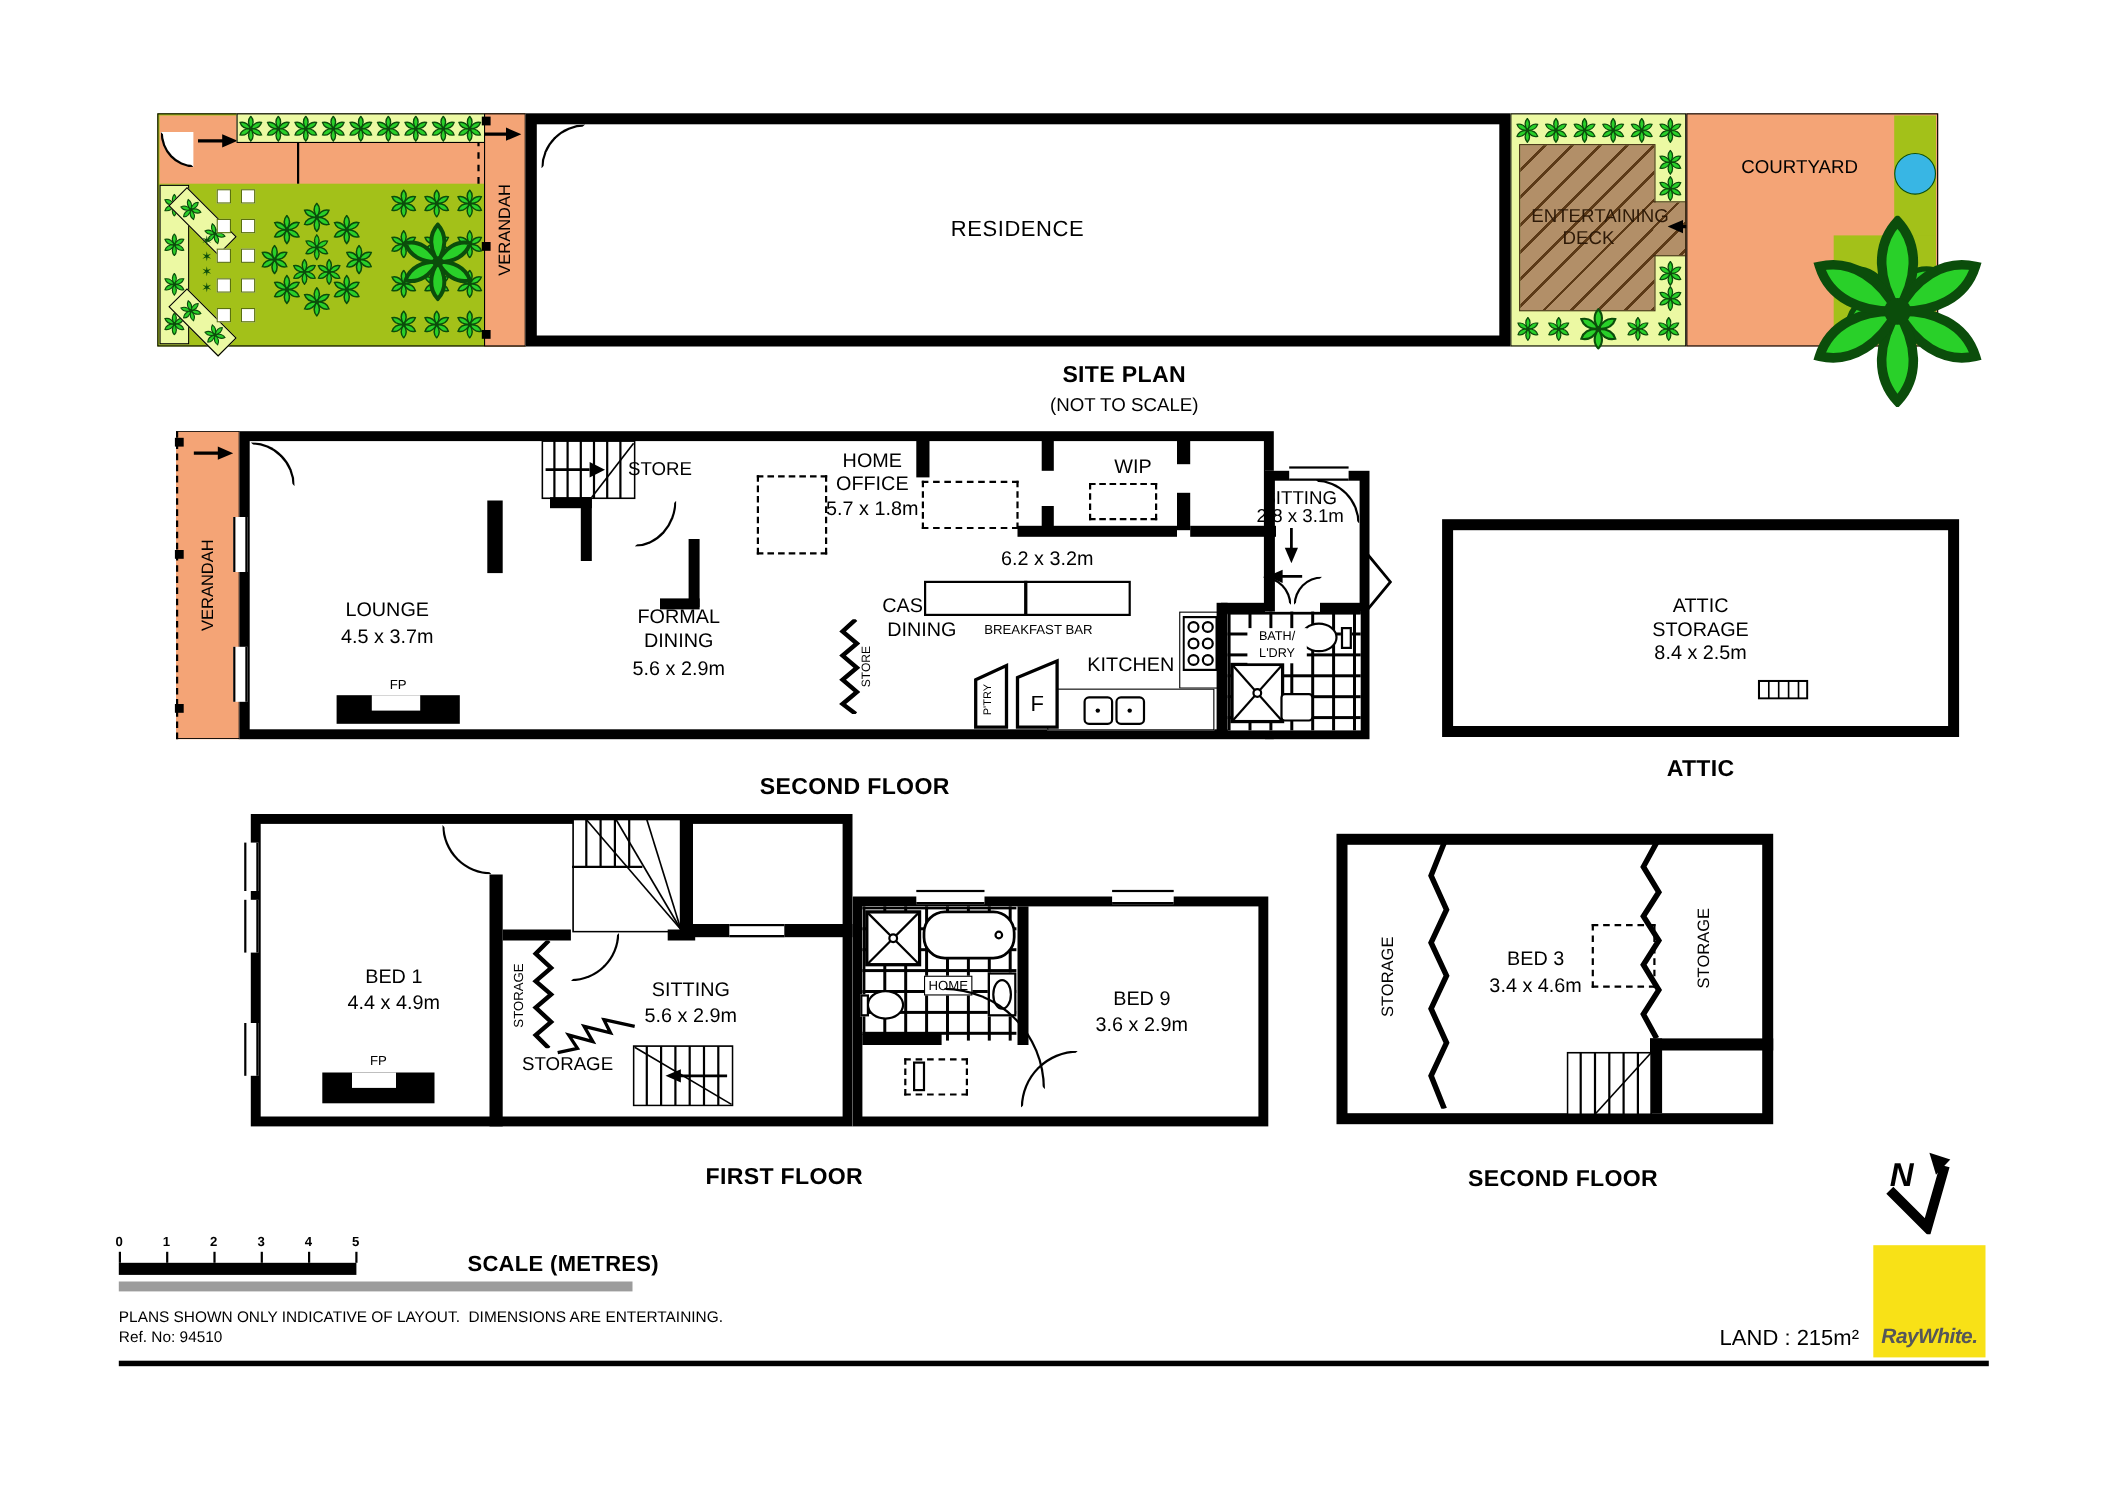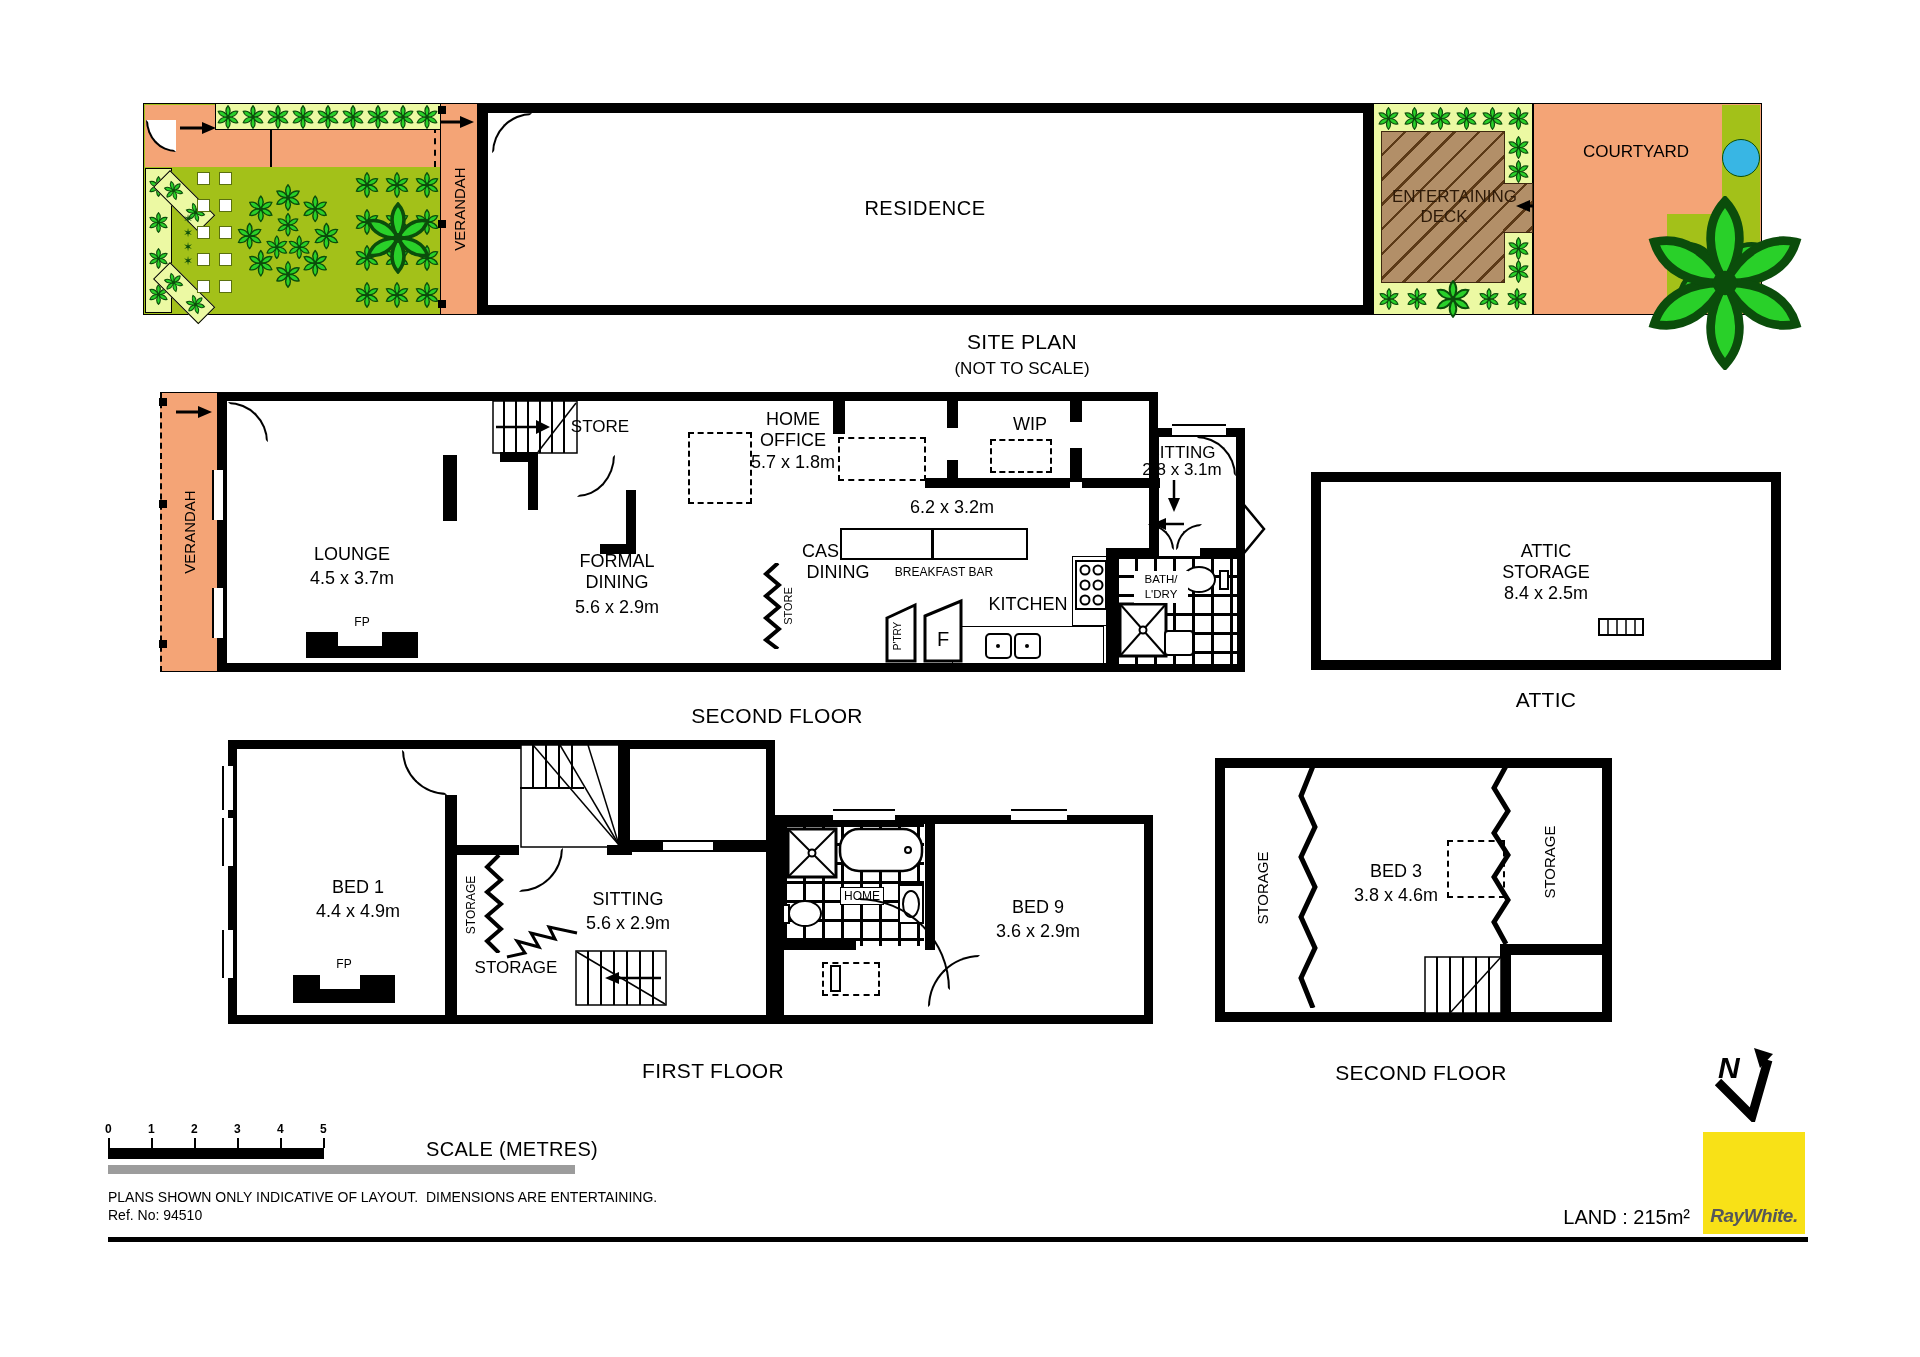--- a/index.html
+++ b/index.html
@@ -7,21 +7,21 @@
   #stage{position:relative;width:1920px;height:1357px;background:#fff;
          font-family:"Liberation Sans",sans-serif;color:#000;overflow:hidden}
   .abs{position:absolute}
   .w{position:absolute;background:#000}
   .room{position:absolute;border:9px solid #000;background:#fff}
   .lbl{position:absolute;transform:translate(-50%,-50%);text-align:center;
        white-space:nowrap;font-size:18px;line-height:1.18}
   .wrap{white-space:normal}
   .vlbl{position:absolute;transform:translate(-50%,-50%) rotate(-90deg);
         white-space:nowrap;font-size:15px}
-  .title{font-weight:400;font-size:21px;letter-spacing:.3px}
+  .title{font-weight:700;font-size:21px;letter-spacing:.3px}
   .s13{font-size:17px}.s12{font-size:12px}.s11{font-size:11px}
   .salmon{background:#F4A476}
   .pale{background:#ECF9A3}
   .olive{background:#A3C119}
   .outl{border:1.5px solid #000}
   .hatch{background:repeating-linear-gradient(135deg,#B28F68 0 15px,#5C3A17 15px 17.5px);
          border:1.5px solid #3E2810}
   .tiles{background-color:#fff;
          background-image:linear-gradient(#000 3px,transparent 3px),
                           linear-gradient(90deg,#000 3px,transparent 3px);
@@ -533,21 +533,21 @@
   <div class="room" style="left:1215px;top:758px;width:397px;height:264px;border-width:10px"></div>
   <svg class="icon" style="left:1297px;top:766px" width="22" height="242" viewBox="0 0 22 242">
     <polyline points="16,0 4,30 18,61 4,91 18,121 4,151 18,182 4,212 16,242" fill="none" stroke="#000" stroke-width="5"></polyline>
   </svg>
   <div class="vlbl" style="left:1262px;top:888px">STORAGE</div>
   <svg class="icon" style="left:1490px;top:766px" width="22" height="178" viewBox="0 0 22 178">
     <polyline points="16,0 4,22 18,45 4,67 18,89 4,111 18,134 4,156 16,178" fill="none" stroke="#000" stroke-width="5"></polyline>
   </svg>
   <div class="vlbl" style="left:1549px;top:862px">STORAGE</div>
   <div class="lbl" style="left:1396px;top:872px">BED 3</div>
-  <div class="lbl" style="left:1396px;top:896px">3.8 x 4.6m</div>
+  <div class="lbl" style="left:1396px;top:896px">3.4 x 4.6m</div>
   <div class="dash" style="left:1447px;top:840px;width:58px;height:58px"></div>
   <div class="w" style="left:1500px;top:944px;width:112px;height:11px"></div>
   <div class="w" style="left:1500px;top:944px;width:11px;height:68px"></div>
   <svg class="icon" style="left:1424px;top:956px" width="78" height="58" viewBox="0 0 78 58">
     <rect x="1" y="1" width="76" height="56" fill="#fff" stroke="#000" stroke-width="1.5"></rect>
     <line x1="13" y1="1" x2="13" y2="57" stroke="#000" stroke-width="2"></line>
       <line x1="26" y1="1" x2="26" y2="57" stroke="#000" stroke-width="2"></line>
     <line x1="39" y1="1" x2="39" y2="57" stroke="#000" stroke-width="2"></line>
       <line x1="52" y1="1" x2="52" y2="57" stroke="#000" stroke-width="2"></line>
     <line x1="65" y1="1" x2="65" y2="57" stroke="#000" stroke-width="2"></line>

